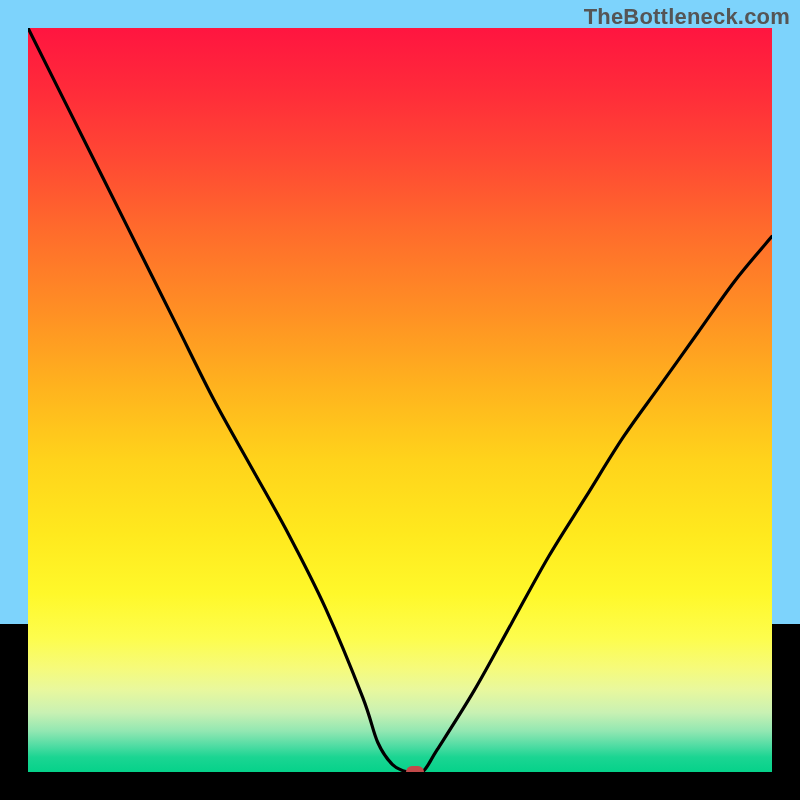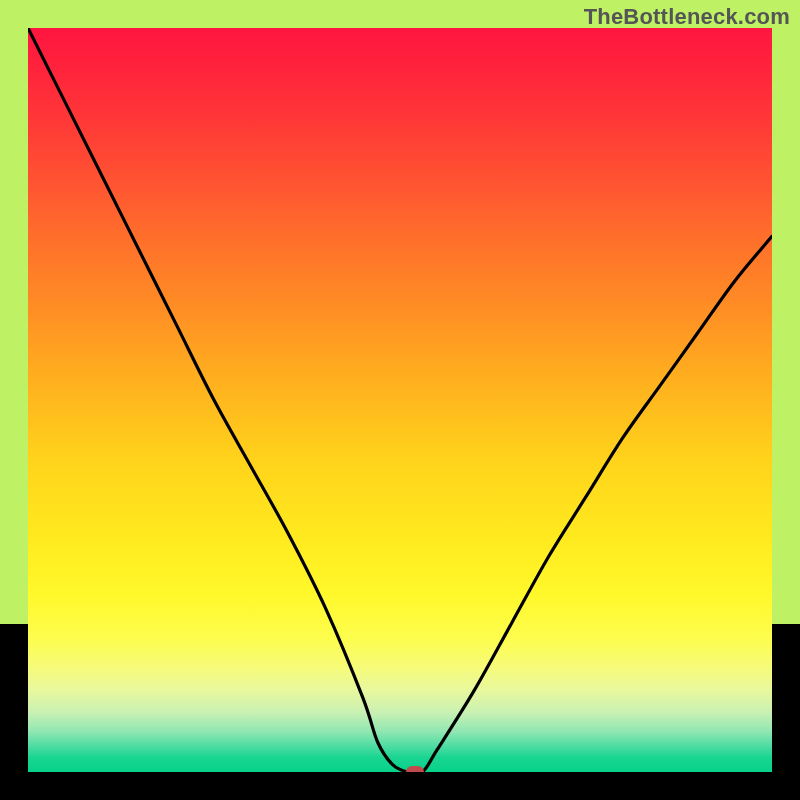--- a/index.html
+++ b/index.html
@@ -8,21 +8,21 @@
     width: 800px;
     height: 800px;
     background: #000;
     overflow: hidden;
     font-family: Arial, Helvetica, sans-serif;
   }
   .frame {
     position: relative;
     width: 800px;
     height: 624px;
-    background: #bef264;
+    background: #7dd3fc;
   }
   .watermark {
     position: absolute;
     top: 4px;
     right: 10px;
     color: #555;
     font-size: 22px;
     font-weight: 600;
     letter-spacing: 0.2px;
     z-index: 20;

